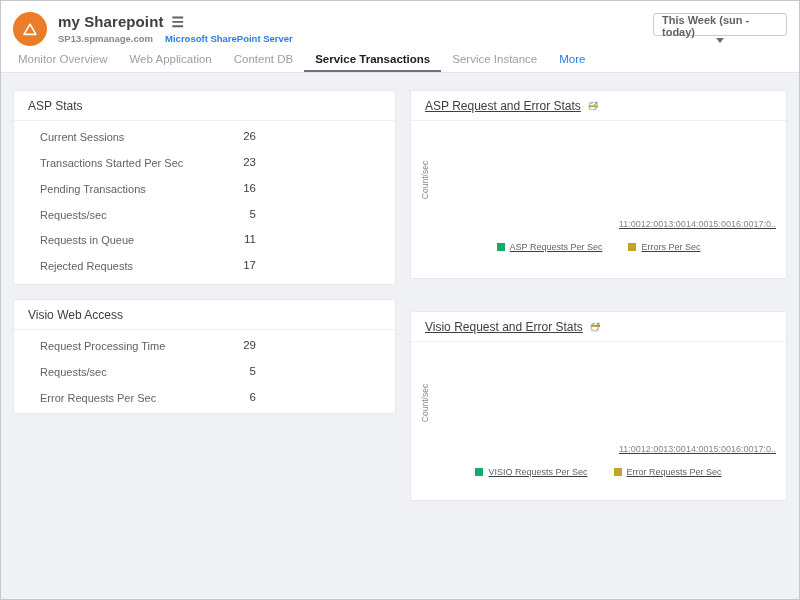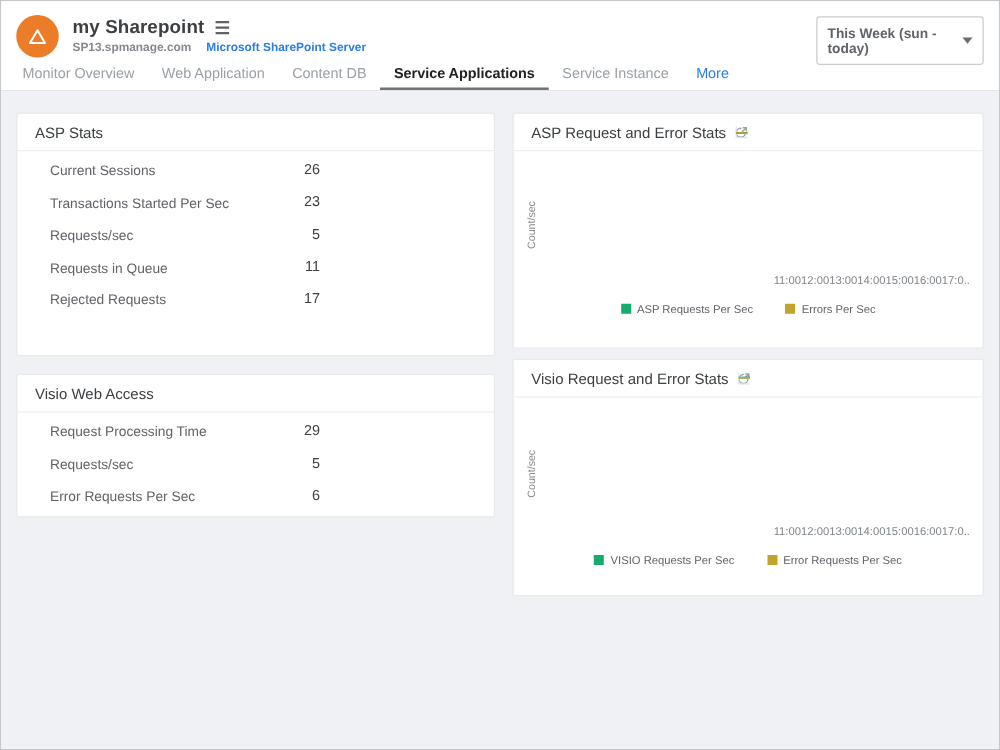--- a/index.html
+++ b/index.html
@@ -12,34 +12,34 @@
   .app-header { height: 48px; background: #fff; display: flex; align-items: flex-start; padding: 11px 12px 0 12px; position: relative; flex: 0 0 auto; font-weight: bold; }
   .logo { width: 34px; height: 34px; border-radius: 50%; background: #ec7d28; display: flex; align-items: center; justify-content: center; flex: 0 0 auto; }
   .logo svg { display: block; }
   .title-block { margin-left: 11px; padding-top: 1px; }
   .title-row { display: flex; align-items: center; gap: 8px; }
   .monitor-title { font-size: 15px; color: #3c4043; letter-spacing: .1px; }
   .menu-icon { color: #5f6368; font-size: 14px; line-height: 1; cursor: pointer; }
   .sub-row { display: flex; align-items: center; gap: 12px; margin-top: 3px; }
   .host-name { font-size: 9.5px; color: #85898f; }
   .server-link { font-size: 9.5px; color: #2a7de1; text-decoration: none; cursor: pointer; }
-  .period-select { position: absolute; right: 12px; top: 12px; width: 134px; height: 39px; border: 1px solid #ccc; border-radius: 3px; background: #fff; display: flex; align-items: center; justify-content: space-between; padding: 0 8px; cursor: pointer; }
+  .period-select { position: absolute; right: 12px; top: 12px; width: 134px; height: 23px; border: 1px solid #ccc; border-radius: 3px; background: #fff; display: flex; align-items: center; justify-content: space-between; padding: 0 8px; cursor: pointer; flex-direction: column; }
   .period-select .label { font-size: 11px; color: #5f6368; }
   .caret { width: 0; height: 0; border-left: 4px solid transparent; border-right: 4px solid transparent; border-top: 5px solid #6a6e73; }
 
   
   .tab-bar { height: 24px; border-bottom: 1px solid #e2e4e8; display: flex; align-items: stretch; padding: 0 6px; background: #fff; flex: 0 0 auto; }
   .tab { font-size: 11.5px; color: #9aa0a6; padding: 4px 11px 0 11px; cursor: pointer; border-bottom: 2px solid transparent; white-space: nowrap; }
   .tab.active { color: #202124; font-weight: bold; border-bottom-color: #707478; }
   .tab.link { color: #2a7de1; }
 
   
   .content { flex: 1; background: #eff1f5; padding: 17px 12px 0 12px; display: flex; gap: 14px; align-items: flex-start; }
   .col-left { flex: 0 0 383px; display: flex; flex-direction: column; gap: 14px; }
-  .col-right { flex: 1; display: flex; flex-direction: column; gap: 8px; }
+  .col-right { flex: 1; display: flex; flex-direction: column; gap: 32px; text-decoration: underline; }
 
   .panel { background: #fff; border: 1px solid #e7e9ee; border-radius: 2px; overflow: hidden; }
   .panel-title-row { display: flex; align-items: center; gap: 7px; padding: 8px 14px 7px 14px; border-bottom: 1px solid #efefef; }
   .panel-title { font-size: 12px; color: #3c4043; }
   .ext-icon { cursor: pointer; display: inline-flex; }
 
   
   .stat-rows { padding: 3px 0 4px 12px; }
   .stat-row { display: flex; align-items: flex-start; padding: 6px 14px 5px 14px; }
   .stat-label { flex: 0 0 152px; font-size: 11px; color: #5f6368; line-height: 1.35; }
@@ -90,40 +90,44 @@
     <div class="period-select">
       <span class="label">This Week (sun - today)</span>
       <span class="caret"></span>
     </div>
   </div>
 
   <div class="tab-bar">
       <div class="tab">Monitor Overview</div>
       <div class="tab">Web Application</div>
       <div class="tab">Content DB</div>
-      <div class="tab active">Service Applications</div>
+      <div class="tab active">Service Transactions</div>
       <div class="tab">Service Instance</div>
       <div class="tab link">More</div>
     </div>
 
   <div class="content">
     <div class="col-left">
 
       <div class="panel asp-stats-panel">
         <div class="panel-title-row">
           <span class="panel-title">ASP Stats</span>
         </div>
         <div class="stat-rows">
             <div class="stat-row">
               <span class="stat-label">Current Sessions</span>
               <span class="stat-value">26</span>
             </div>
             <div class="stat-row">
               <span class="stat-label">Transactions Started Per Sec</span>
               <span class="stat-value">23</span>
+            </div>
+            <div class="stat-row">
+              <span class="stat-label">Pending Transactions</span>
+              <span class="stat-value">16</span>
             </div>
             <div class="stat-row">
               <span class="stat-label">Requests/sec</span>
               <span class="stat-value">5</span>
             </div>
             <div class="stat-row">
               <span class="stat-label">Requests in Queue</span>
               <span class="stat-value">11</span>
             </div>
             <div class="stat-row">

